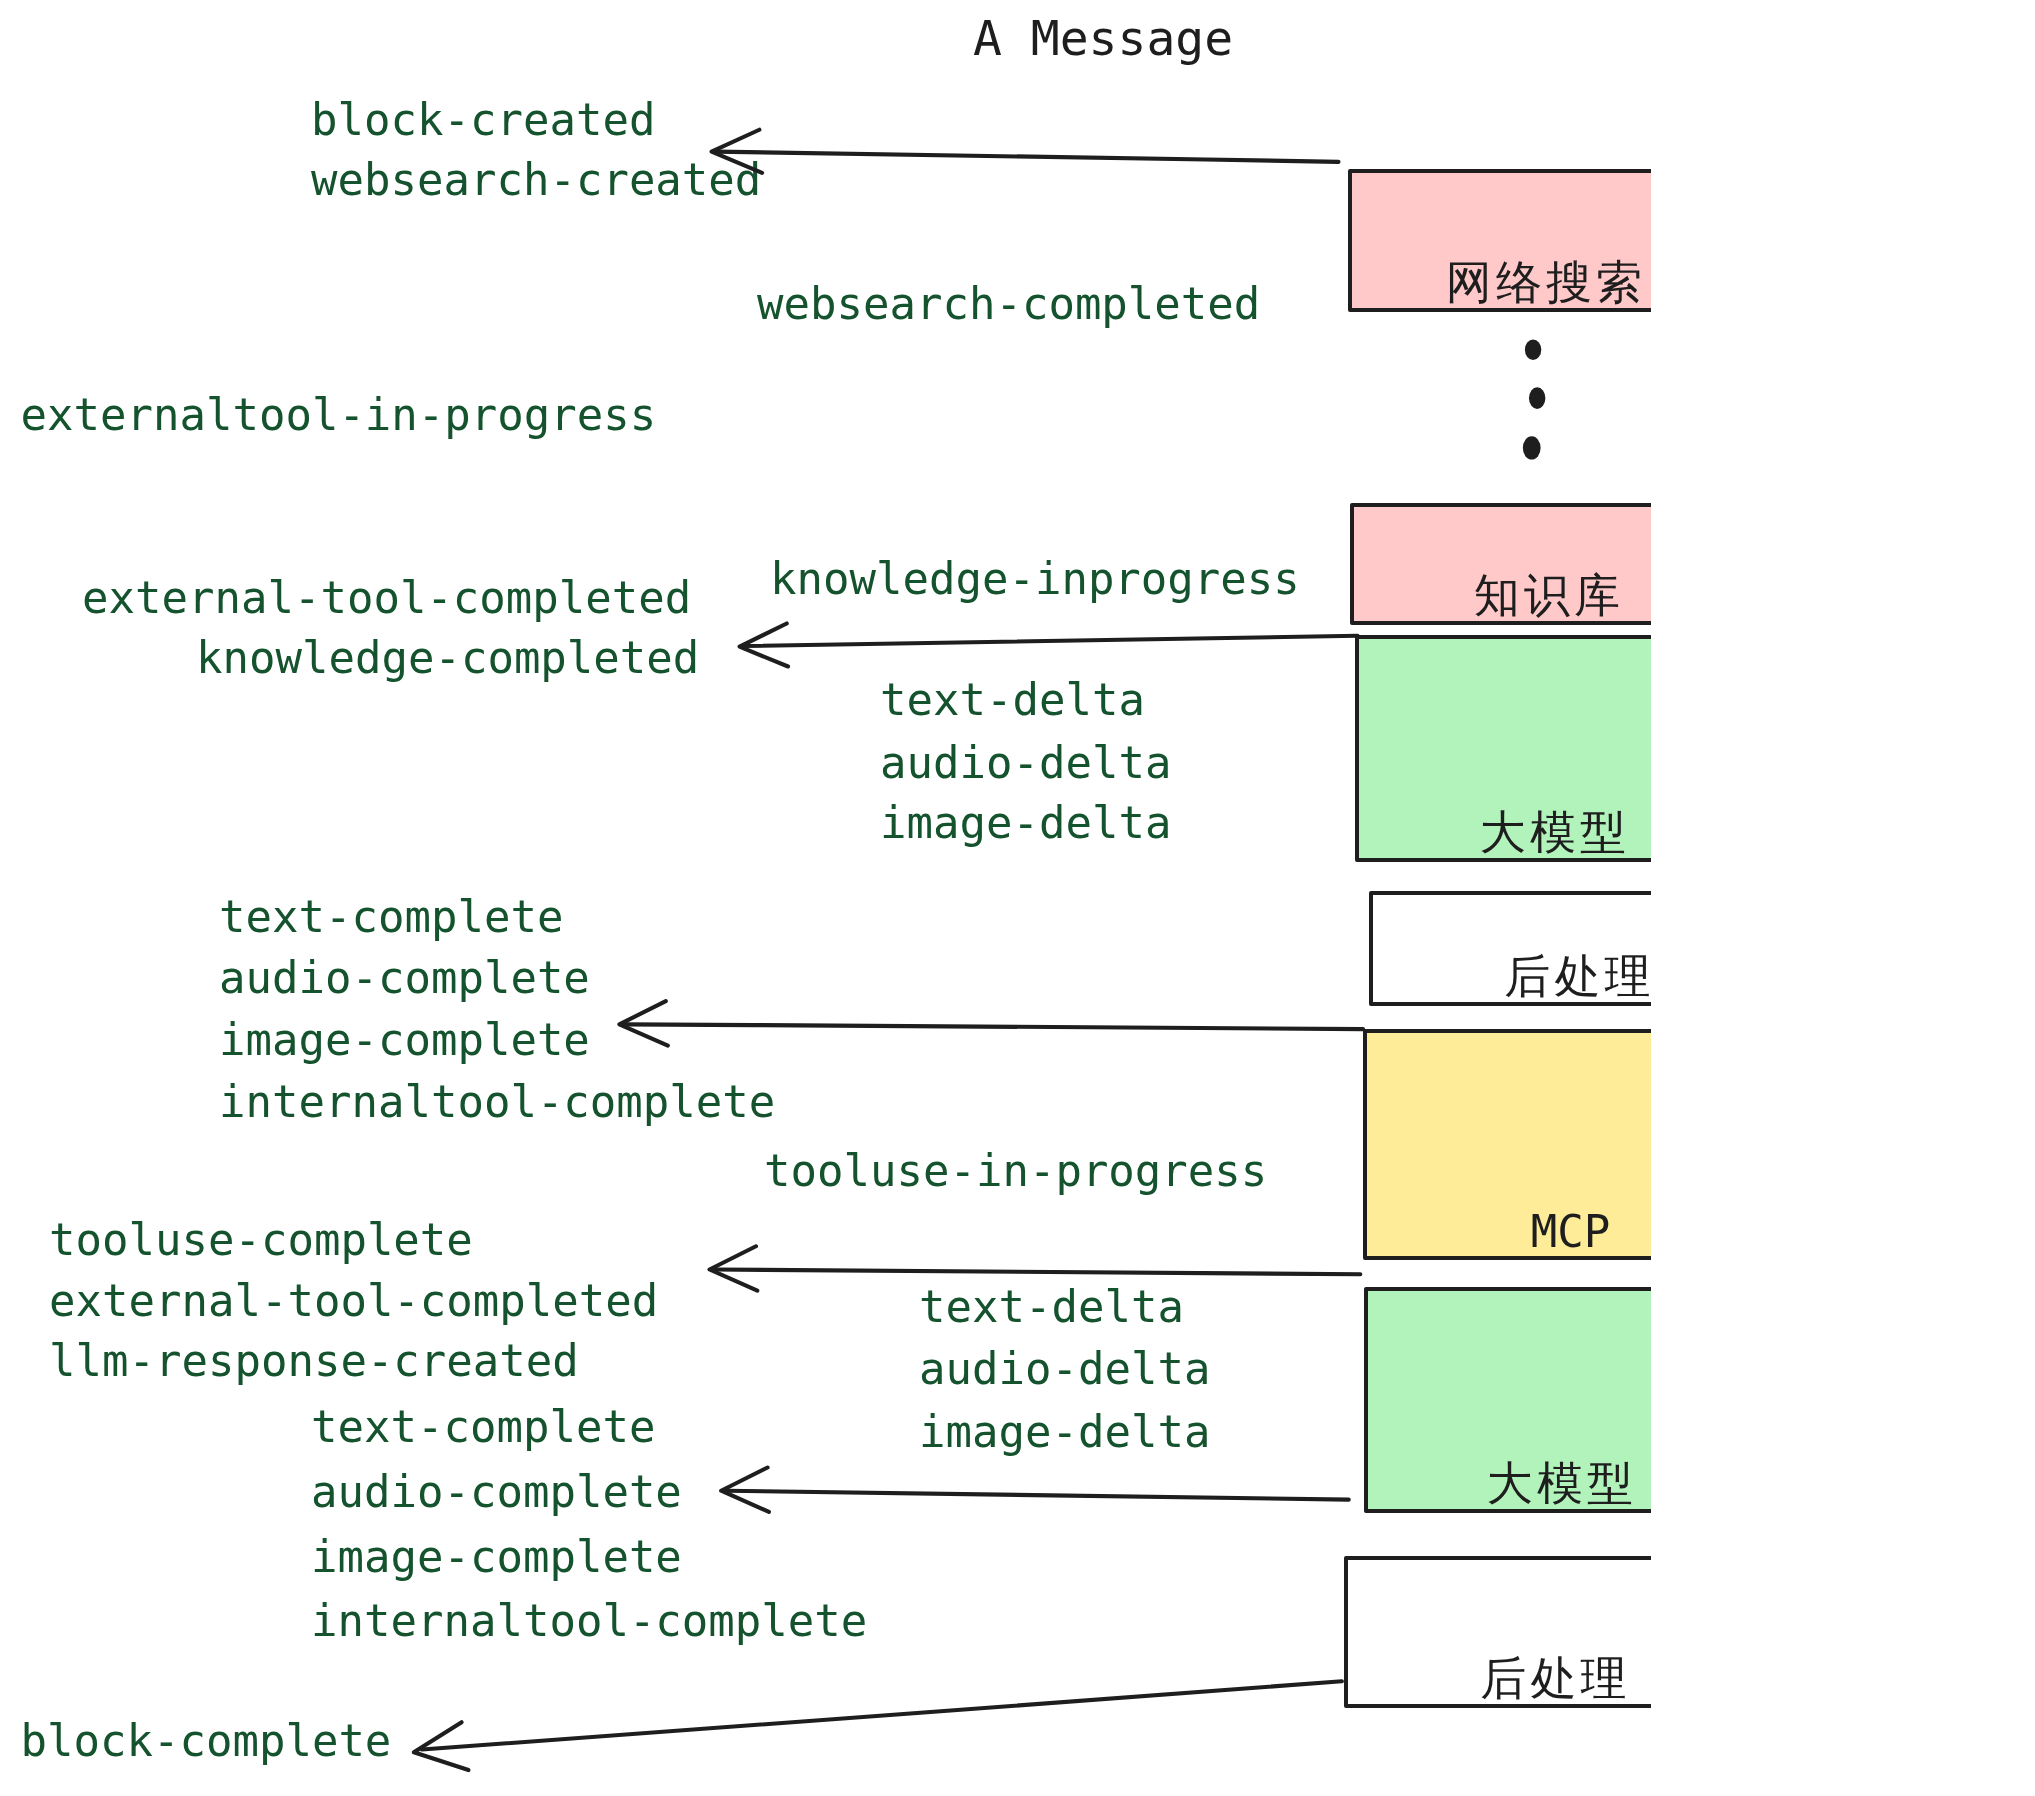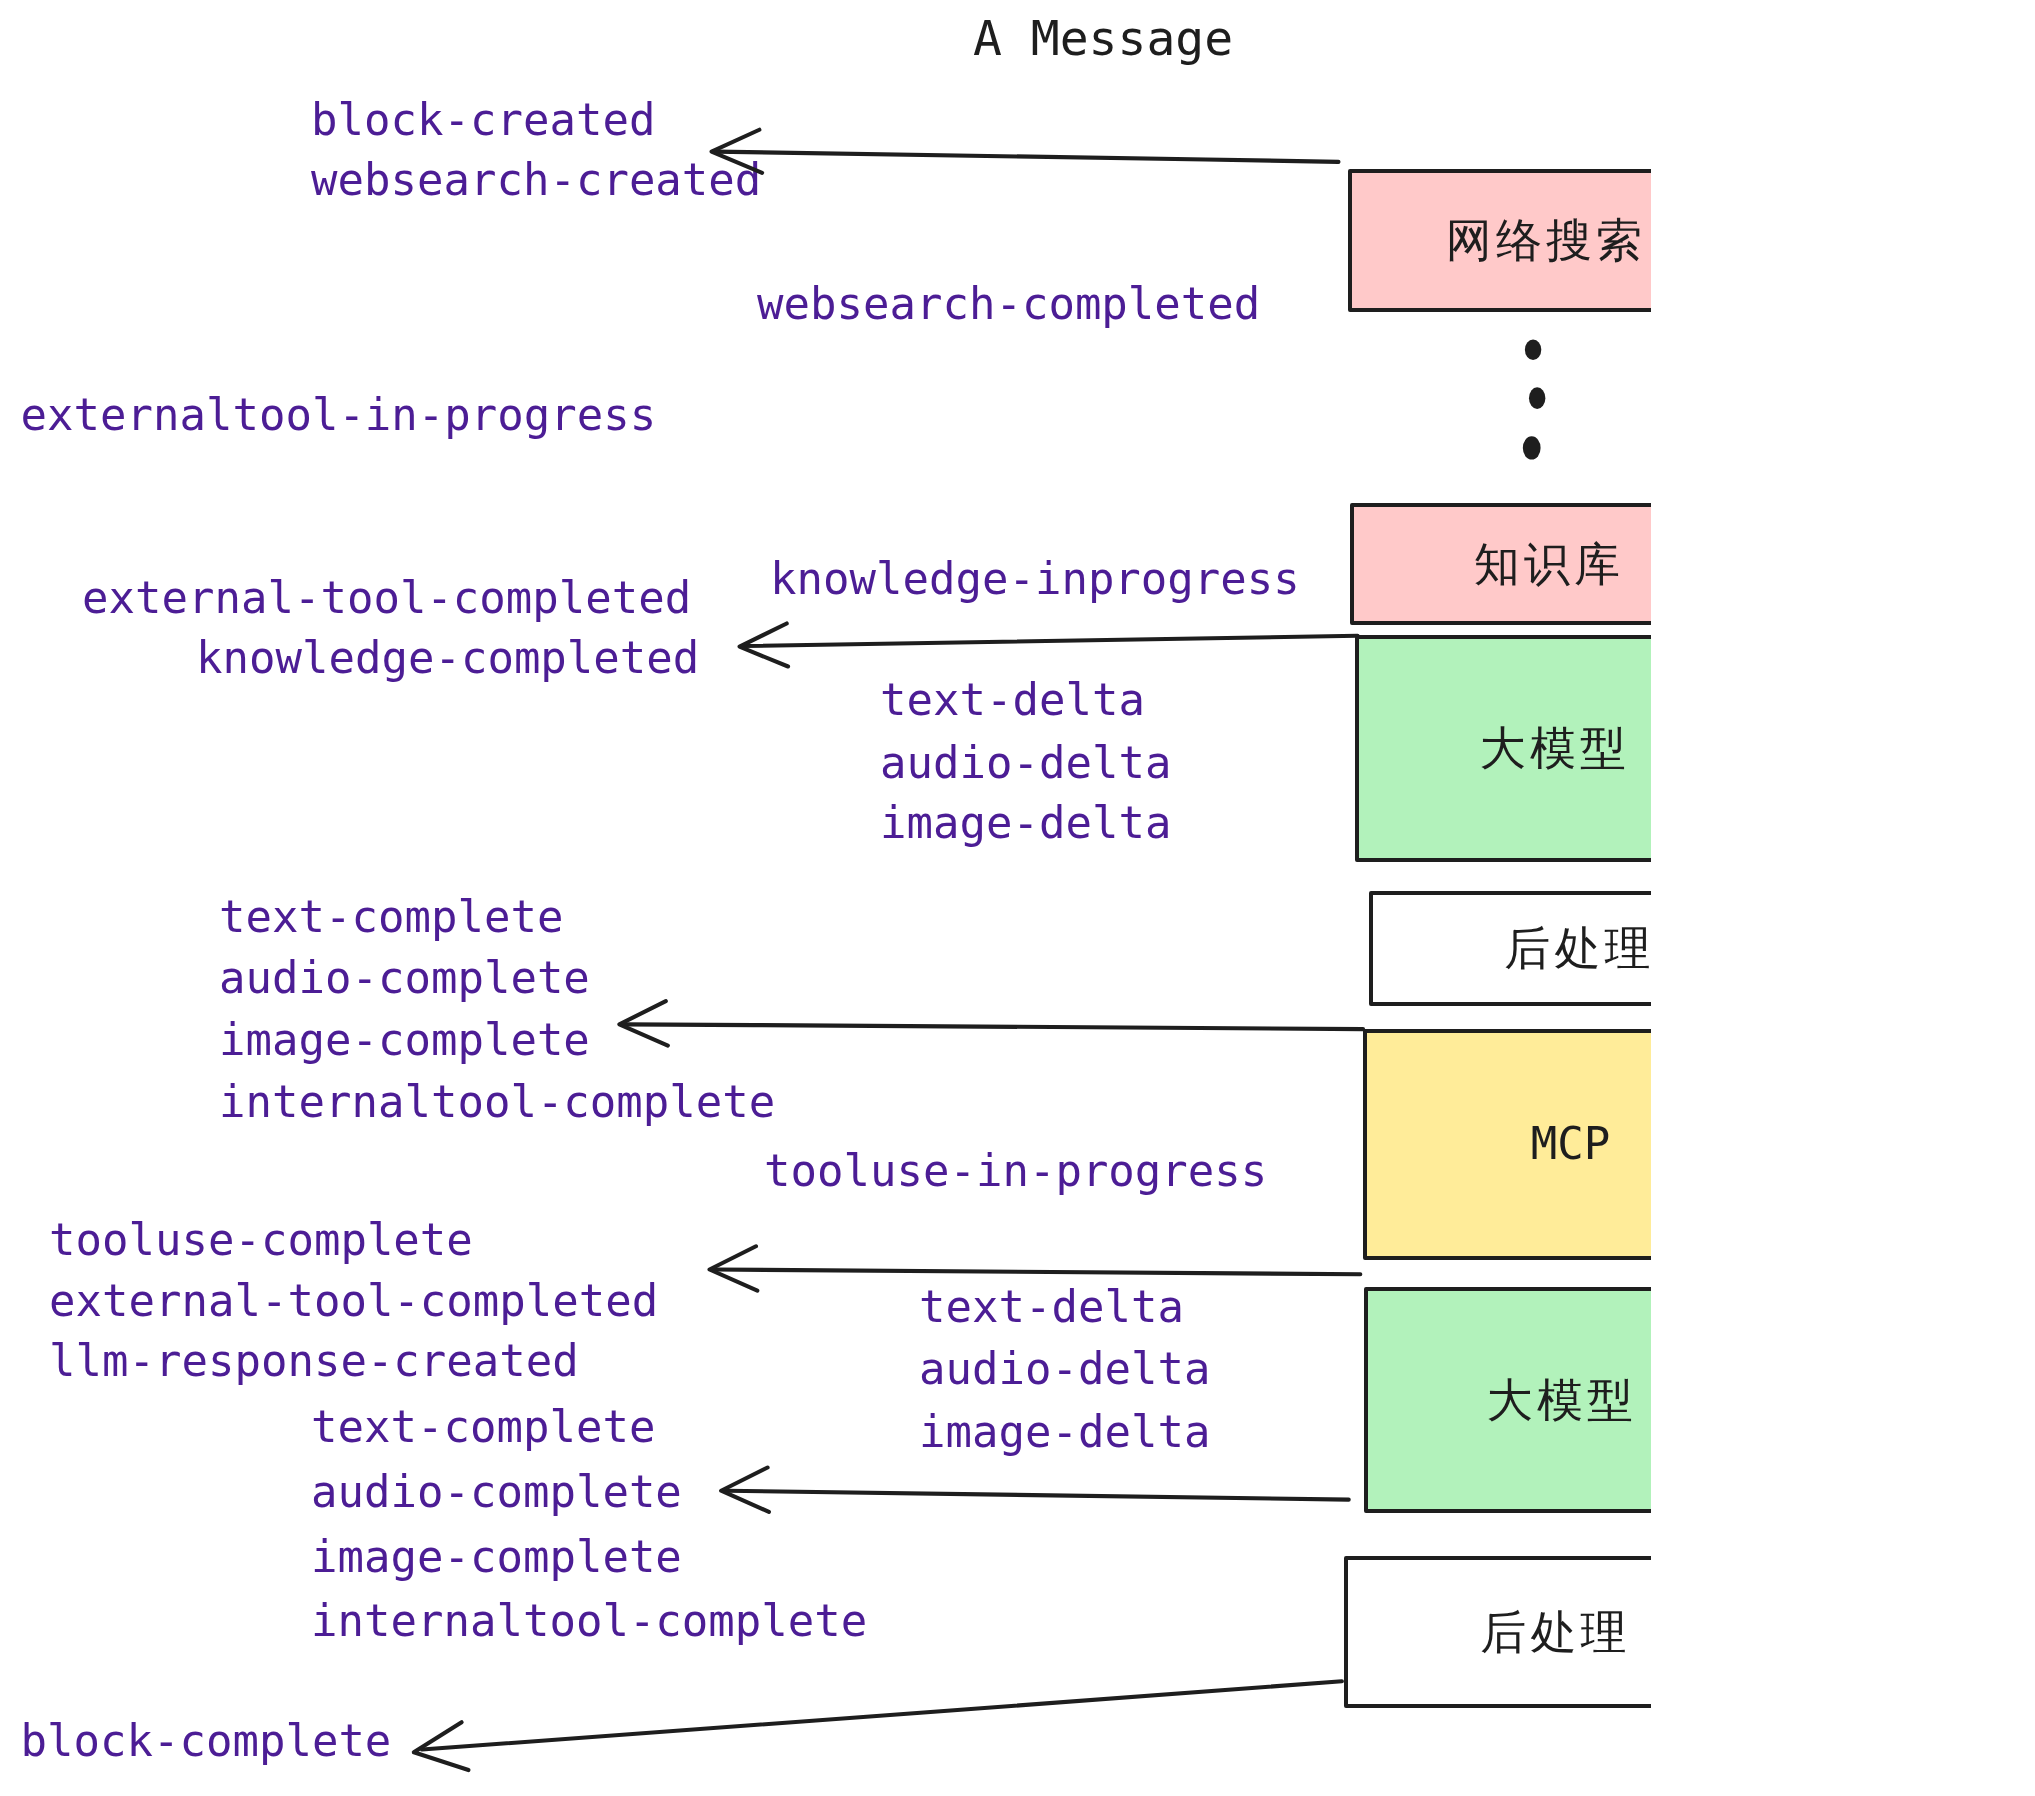--- a/index.html
+++ b/index.html
@@ -13,27 +13,27 @@
   }
   .title{
     position:absolute;
     font:48px/1.1 "DejaVu Sans Mono", monospace;
     white-space:nowrap;
   }
   .ev{
     position:absolute;
     font:44px/1.1 "DejaVu Sans Mono", monospace;
     white-space:nowrap;
-    color:#4c1d95;
+    color:#14532d;
   }
   .box{
     position:absolute;
     border:4.1px solid #1e1e1e;
     border-radius:2px;
-    display:flex;align-items:center;justify-content:center;
+    display:flex;align-items:flex-end;justify-content:center;
     box-sizing:border-box;
     background:#ffffff;
   }
   .box .cjk{
     font:46px/1.1 "DejaVu Sans", sans-serif;
     letter-spacing:4.1px;
     color:#1e1e1e;
   }
   .box .mono{
     font:44px/1.1 "DejaVu Sans Mono", monospace;

